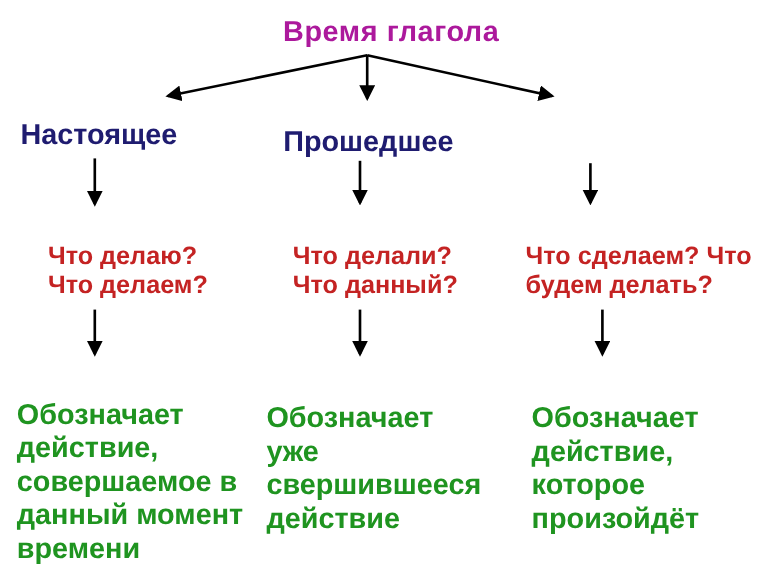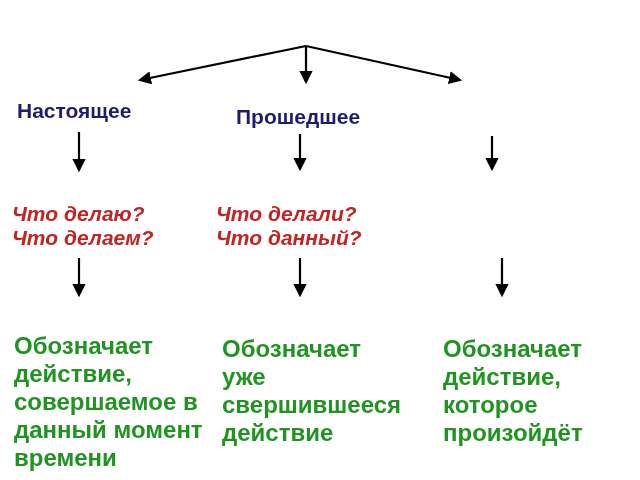--- a/index.html
+++ b/index.html
@@ -40,27 +40,27 @@
   }
   .title {
     color: var(--title);
     font-size: 24px;
     width: 200px;
     text-align: center;
     letter-spacing: 0.5px;
   }
   .tense {
     color: var(--tense);
-    font-size: 21px;
+    font-size: 24px;
   }
   .question {
     color: var(--question);
     font-size: 21px;
-    font-style: italic;
     line-height: 24px;
+    margin-left: 28px;
   }
   .description {
     color: var(--description);
     font-size: 24px;
     line-height: 28px;
   }
 </style>
 </head>
 <body>
 
@@ -79,36 +79,39 @@
 
     <line x1="79" y1="132" x2="79" y2="170" marker-end="url(#ah)"></line>
     <line x1="300" y1="134" x2="300" y2="169" marker-end="url(#ah)"></line>
     <line x1="492" y1="136" x2="492" y2="169" marker-end="url(#ah)"></line>
 
     <line x1="79" y1="258" x2="79" y2="295" marker-end="url(#ah)"></line>
     <line x1="300" y1="258" x2="300" y2="295" marker-end="url(#ah)"></line>
     <line x1="502" y1="258" x2="502" y2="295" marker-end="url(#ah)"></line>
   </svg>
 
+  <div class="txt title" style="left:226px; top:13px;">Время глагола</div>
 
   <div class="txt tense" style="left:17px; top:99px;">Настоящее</div>
   <div class="txt question" style="left:12px; top:202px;">Что делаю?
 Что делаем?</div>
   <div class="txt description" style="left:14px; top:332px;">Обозначает
 действие,
 совершаемое в
 данный момент
 времени</div>
 
   <div class="txt tense" style="left:217px; top:105px;margin-left:19px;">Прошедшее</div>
   <div class="txt question" style="left:216px; top:202px;">Что делали?
 Что данный?</div>
   <div class="txt description" style="left:222px; top:335px;">Обозначает
 уже
 свершившееся
 действие</div>
 
+  <div class="txt question" style="left:410px; top:202px;">Что сделаем? Что
+будем делать?</div>
   <div class="txt description" style="left:443px; top:335px;">Обозначает
 действие,
 которое
 произойдёт</div>
 
 </div>
 
 </body></html>

